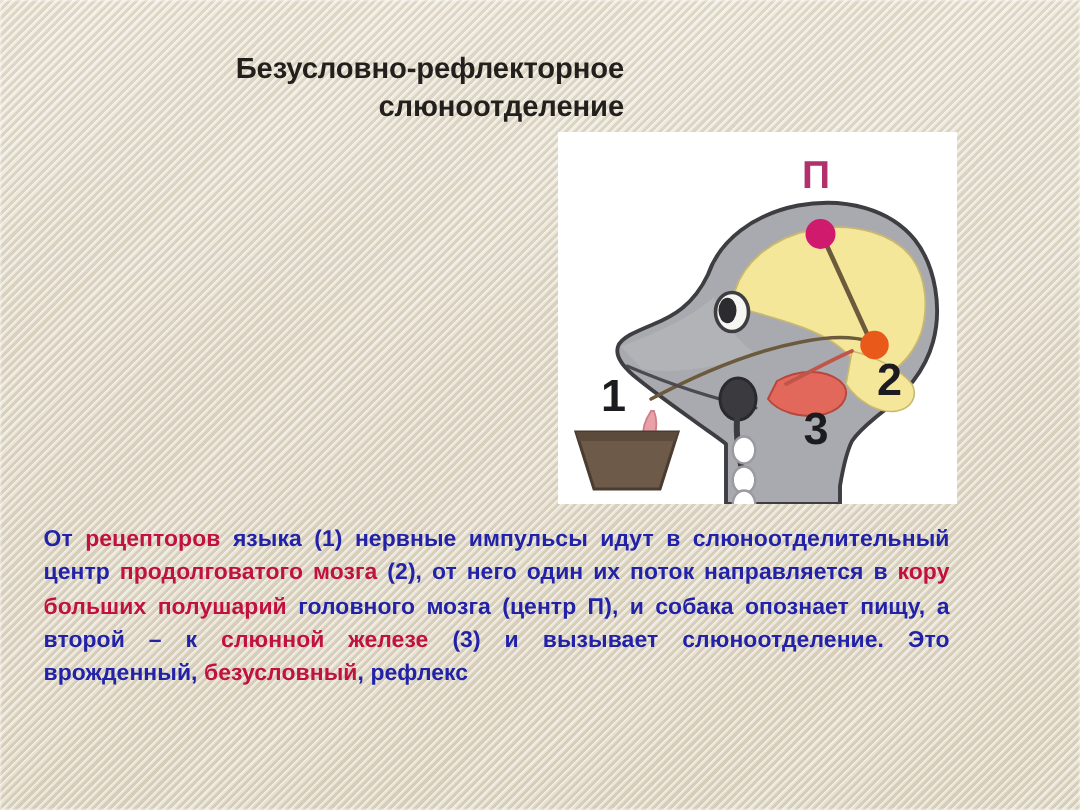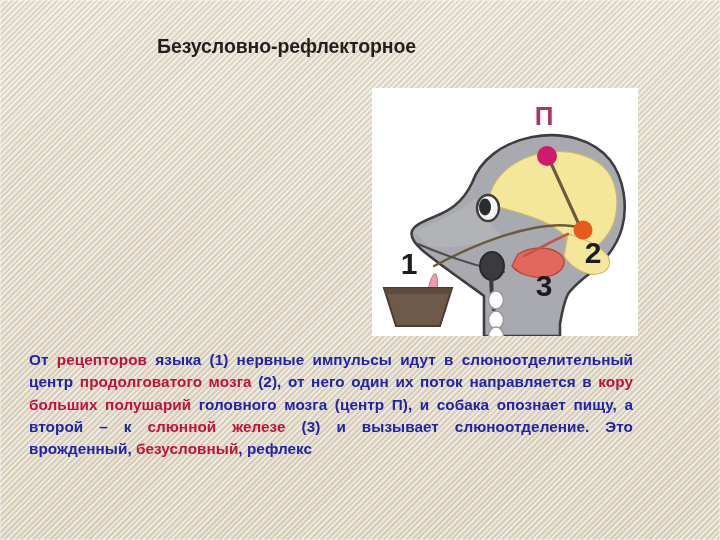--- a/index.html
+++ b/index.html
@@ -98,20 +98,21 @@
     color: #2222a8;
   }
 </style>
 </head>
 <body>
 
 <div id="slide">
 
   <div id="title-block">
     <div class="title-line">Безусловно-рефлекторное</div>
+    <div class="title-line">слюноотделение</div>
   </div>
 
   <div id="figure">
     <svg viewBox="0 0 266 248" xmlns="http://www.w3.org/2000/svg">
       <rect x="0" y="0" width="266" height="248" fill="#ffffff"></rect>
 
       <path d="M100 95
                C 108 72, 130 55, 160 49
                C 192 43, 222 52, 238 72
                C 252 90, 256 118, 250 140

